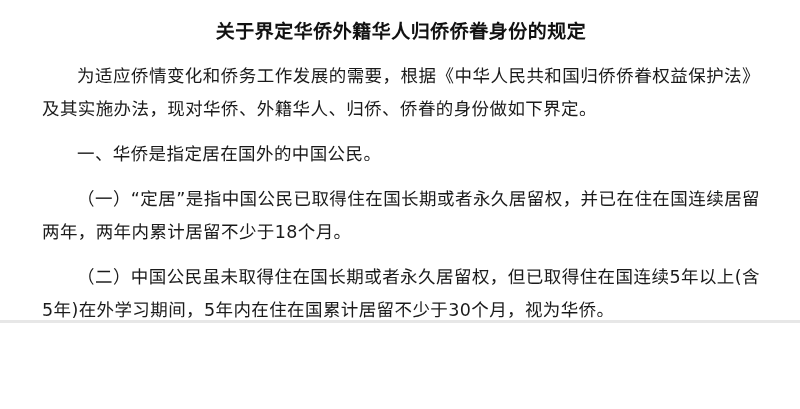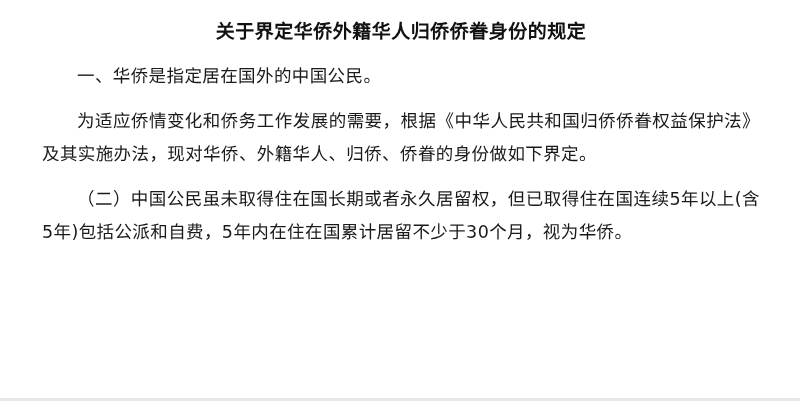--- a/index.html
+++ b/index.html
@@ -10,21 +10,21 @@
   body {
     width: 800px;
     height: 409px;
     overflow: hidden;
     font-family: "DejaVu Sans", "Liberation Sans", sans-serif;
     color: #1a1a1a;
   }
   .page {
     position: relative;
     width: 800px;
-    height: 401px;
+    height: 323px;
     background: #ffffff;
     box-sizing: border-box;
     padding: 10px 40px 18px 42px;
   }
   .doc-title {
     text-align: center;
     font-size: 19px;
     font-weight: bold;
     line-height: 30px;
     letter-spacing: 0.5px;
@@ -53,22 +53,23 @@
     background: #e7e7e7;
   }
 </style>
 </head>
 <body>
 
 <div class="page">
 
   <h1 class="doc-title">关于界定华侨外籍华人归侨侨眷身份的规定</h1>
 
+  <p class="para">为适应侨情变化和侨务工作发展的需要，根据《中华人民共和国归侨侨眷权益保护法》及其实施办法，现对华侨、外籍华人、归侨、侨眷的身份做如下界定。</p>
+
   <p class="para">一、华侨是指定居在国外的中国公民。</p>
 
-  <p class="para">为适应侨情变化和侨务工作发展的需要，根据《中华人民共和国归侨侨眷权益保护法》及其实施办法，现对华侨、外籍华人、归侨、侨眷的身份做如下界定。</p>
+  <p class="para">（一）“定居”是指中国公民已取得住在国长期或者永久居留权，并已在住在国连续居留两年，两年内累计居留不少于18个月。</p>
 
-
-  <p class="para">（二）中国公民虽未取得住在国长期或者永久居留权，但已取得住在国连续5年以上(含5年)包括公派和自费，5年内在住在国累计居留不少于30个月，视为华侨。</p>
+  <p class="para">（二）中国公民虽未取得住在国长期或者永久居留权，但已取得住在国连续5年以上(含5年)在外学习期间，5年内在住在国累计居留不少于30个月，视为华侨。</p>
 
 
   <div class="divider-bottom"></div>
 </div>
 
 </body></html>

